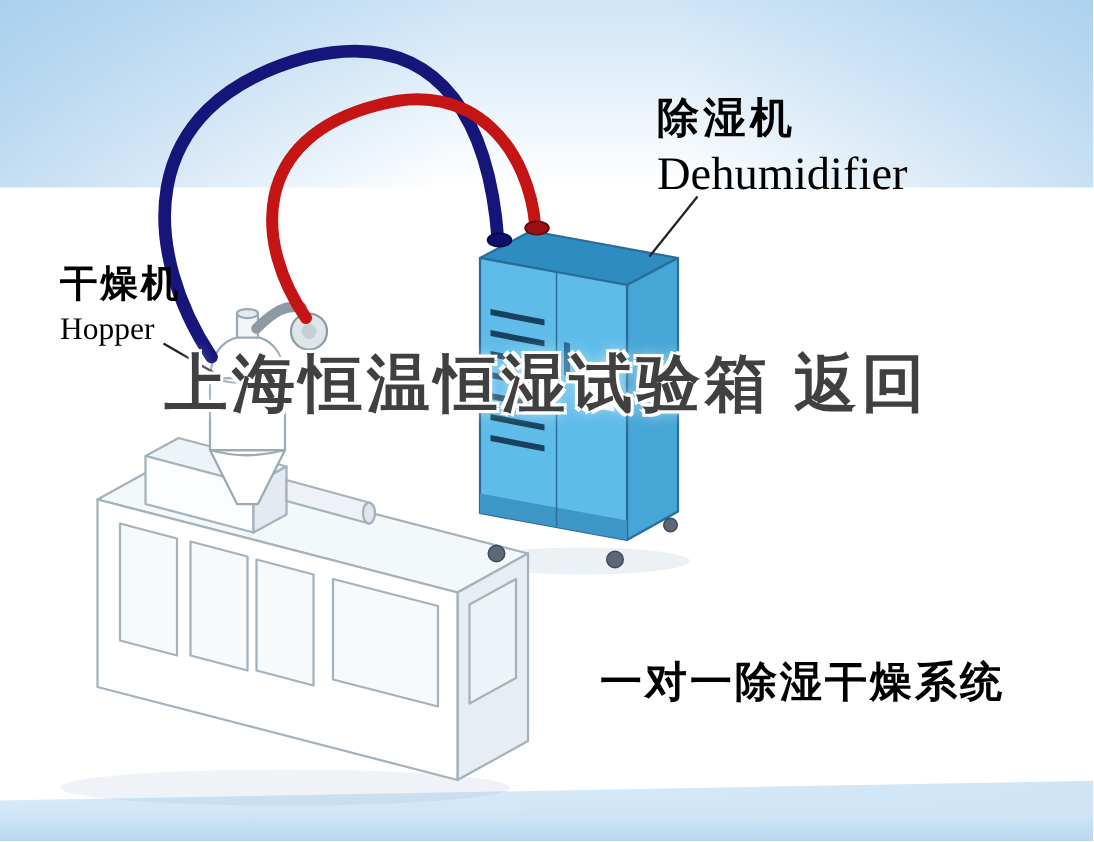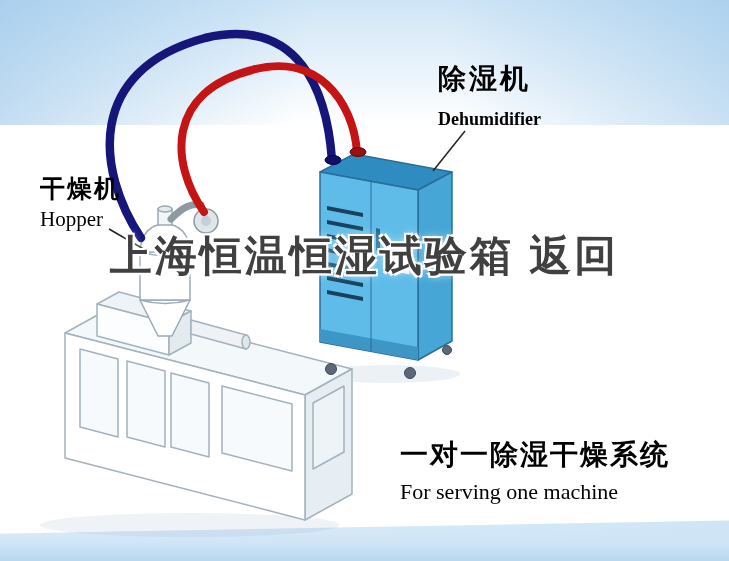--- a/index.html
+++ b/index.html
@@ -21,21 +21,21 @@
       linear-gradient(to bottom, rgba(207,229,246,0) 0%, #cfe5f6 60%, #b7d7ef 100%),
       linear-gradient(to right, #e6f1fa, #cfe5f6);
     clip-path:polygon(0 38%, 100% 8%, 100% 100%, 0 100%);
   }
   svg.scene{position:absolute;left:0;top:0;width:729px;height:561px;}
   .label{position:absolute;text-align:left;color:#000;}
   .cn{font-weight:700;}
   .en{font-family:"Liberation Serif","DejaVu Serif",serif;font-weight:400;}
   .label-dehum{left:438px;top:60px;width:170px;}
   .label-dehum .cn{font-size:28px;letter-spacing:3px;}
-  .label-dehum .en{font-size:18px;margin-top:11px;font-weight:bold;}
+  .label-dehum .en{font-size:31px;margin-top:0;}
   .label-hopper{left:40px;top:172px;width:140px;}
   .label-hopper .cn{font-size:25px;letter-spacing:2px;}
   .label-hopper .en{font-size:21px;margin-top:2px;}
   .watermark{
     position:absolute;left:0;right:0;top:232px;text-align:center;
     font-weight:700;font-size:42px;line-height:1.15;letter-spacing:3px;
     color:#404040;
     text-shadow:-2px -2px 0 #fff,2px -2px 0 #fff,-2px 2px 0 #fff,2px 2px 0 #fff,0 0 10px rgba(255,255,255,.95);
   }
   .label-system{left:400px;top:436px;width:300px;}
@@ -128,16 +128,15 @@
     <div class="cn">干燥机</div>
     <div class="en">Hopper</div>
   </div>
 
   <div class="watermark">
     <div>上海恒温恒湿试验箱 返回</div>
   </div>
 
   <div class="label label-system">
     <div class="cn">一对一除湿干燥系统</div>
-    <div class="en">For serving one machine</div>
   </div>
 
 </div>
 
 </body></html>

